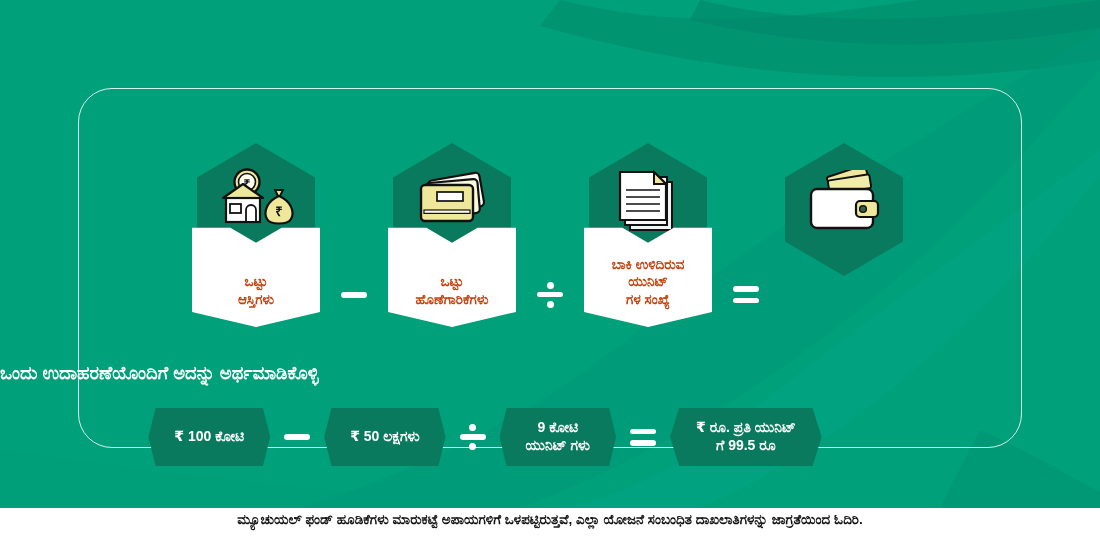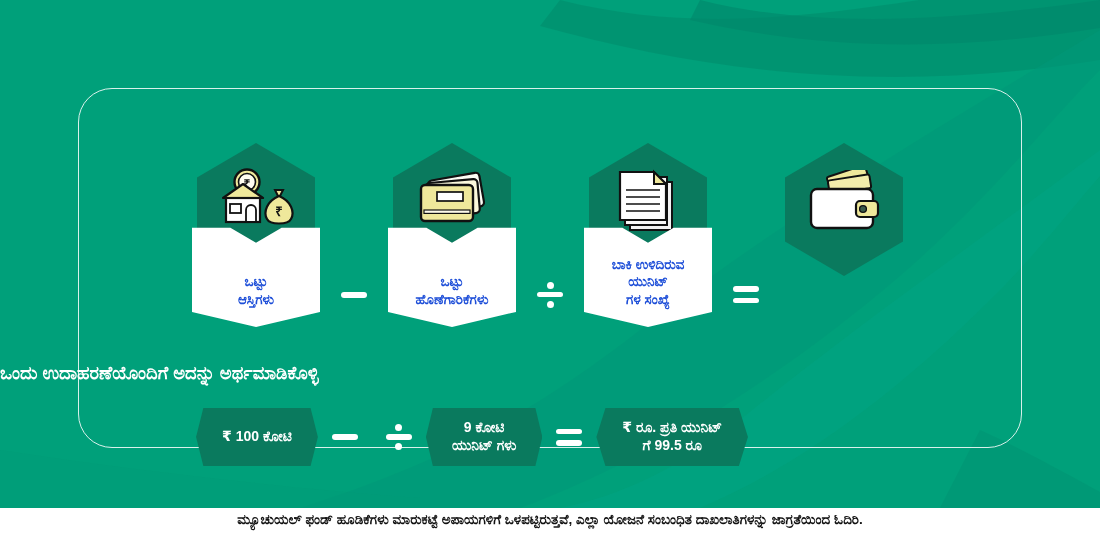--- a/index.html
+++ b/index.html
@@ -92,21 +92,21 @@
     z-index: 2;
     display: flex;
     align-items: flex-end;
     justify-content: center;
     padding-bottom: 18px;
     filter: drop-shadow(0 2px 3px rgba(0,0,0,.14));
   }
   .card .label {
     font-size: 13.5px;
     font-weight: bold;
-    color: #1d4ed8;
+    color: #c2410c;
     text-align: center;
     line-height: 1.32;
     padding: 0 4px;
   }
 
   
   .op {
     width: 46px;
     height: 185px;
     display: flex;
@@ -157,21 +157,21 @@
     width: 1100px;
     font-size: 18px;
     font-weight: bold;
     color: #ffffff;
     z-index: 5;
   }
 
   
   .badge-row {
     position: absolute;
-    left: 2px; top: 406px;
+    left: 15px; top: 406px;
     width: 940px; height: 62px;
     display: flex;
     align-items: center;
     justify-content: center;
     z-index: 5;
   }
   .badge {
     position: relative;
     background: #0a7a5e;
     height: 58px;
@@ -342,20 +342,23 @@
 
   <div class="subtitle">ಒಂದು ಉದಾಹರಣೆಯೊಂದಿಗೆ ಅದನ್ನು ಅರ್ಥಮಾಡಿಕೊಳ್ಳಿ</div>
 
   <div class="badge-row">
     <div class="badge">
       <span class="bt">₹ 100 ಕೋಟಿ</span>
     </div>
     <div class="badge-op">
       <span class="op-minus"></span>
     </div>
+    <div class="badge">
+      <span class="bt">₹ 50 ಲಕ್ಷಗಳು</span>
+    </div>
     <div class="badge-op">
       <span class="op-div">
           <b></b>
           <i></i>
           <s></s>
         </span>
     </div>
     <div class="badge">
       <span class="bt">9 ಕೋಟಿ
 ಯುನಿಟ್ ಗಳು</span>

